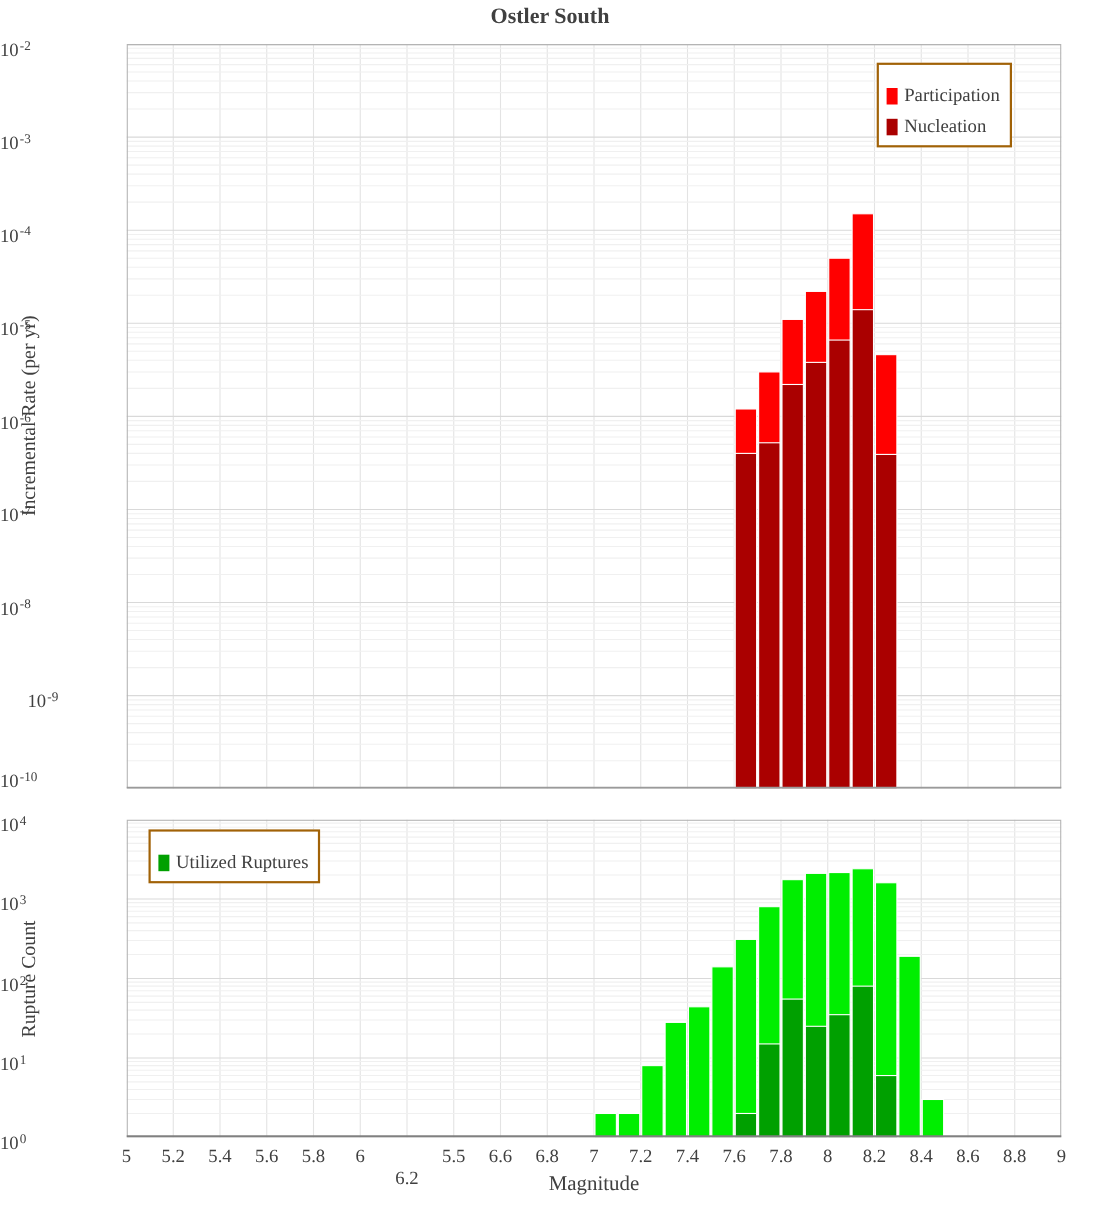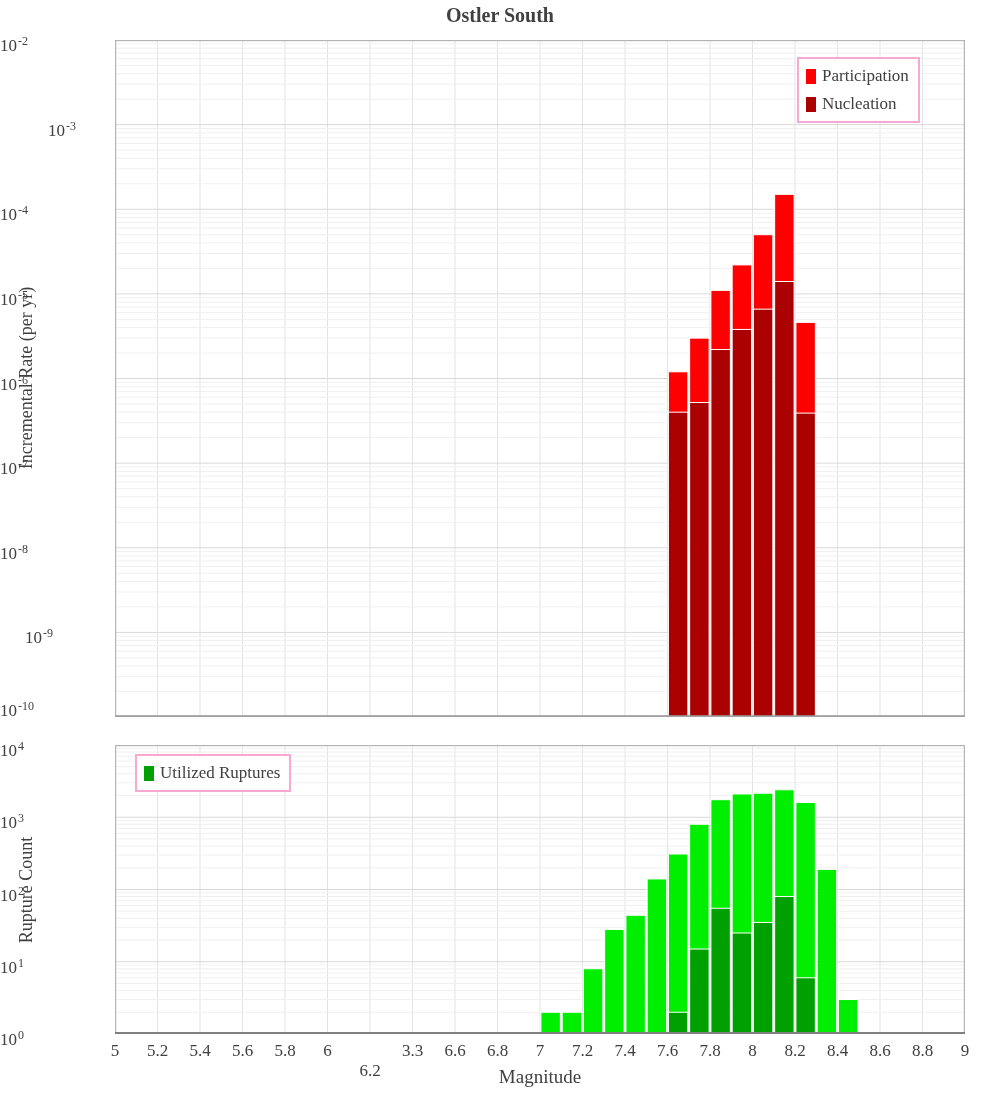--- a/index.html
+++ b/index.html
@@ -11,21 +11,21 @@
   #chart-top{left:115px;top:40px;}
   #chart-bot{left:115px;top:745px;}
   .ylab{position:absolute;width:400px;height:26px;line-height:26px;text-align:center;
         font-size:18px;transform:rotate(-90deg);}
   #ylab-top{left:-174px;top:365px;}
   #ylab-bot{left:-174px;top:877px;}
   .xlab{position:absolute;left:115px;top:1066px;width:850px;text-align:center;font-size:19px;}
   .ytick{position:absolute;width:104px;font-size:17px;line-height:26px;}
   .ytick sup{font-size:12px;position:relative;top:1px;margin-left:1px;}
   .xtick{position:absolute;width:60px;text-align:center;font-size:17px;top:1041px;}
-  .legend{position:absolute;background:#fff;border:2px solid #f9a8d4;padding:3px 9px 3px 7px;
+  .legend{position:absolute;background:#fff;border:2px solid #a16207;padding:14px 9px 3px 7px;
           z-index:5;}
   .li{display:flex;align-items:center;height:28px;white-space:nowrap;}
   .lm{display:inline-block;width:10px;height:15px;margin-right:6px;flex:0 0 auto;}
   .lt{font-size:17px;}
 </style>
 </head>
 <body>
 
 <div class="fig">
   <div class="title">Ostler South</div>
@@ -217,21 +217,21 @@
       <rect x="617.15" y="188.00" width="19.45" height="101.00" fill="#00A000" stroke="#ffffff" stroke-width="1"></rect>
       <rect x="638.40" y="177.44" width="19.45" height="111.56" fill="#00A000" stroke="#ffffff" stroke-width="1"></rect>
       <rect x="659.65" y="151.50" width="19.45" height="137.50" fill="#00A000" stroke="#ffffff" stroke-width="1"></rect>
       <rect x="680.90" y="232.78" width="19.45" height="56.22" fill="#00A000" stroke="#ffffff" stroke-width="1"></rect>
       <rect x="0.6" y="0.6" width="848.8" height="287.8" fill="none" stroke="#b4b4b4" stroke-width="1.2"></rect>
       <line x1="0" y1="288" x2="850" y2="288" stroke="#808080" stroke-width="2"></line>
     </svg>
 
   <div id="yticks">
       <div class="ytick" style="top: 27px; left: 0px;">10<sup>-2</sup></div>
-      <div class="ytick" style="top: 111.625px; left: 0px; padding-left: 48px;">10<sup>-3</sup></div>
+      <div class="ytick" style="top: 111.625px; left: 0px;">10<sup>-3</sup></div>
       <div class="ytick" style="top: 196.25px; left: 0px;">10<sup>-4</sup></div>
       <div class="ytick" style="top: 280.875px; left: 0px;">10<sup>-5</sup></div>
       <div class="ytick" style="top: 365.5px; left: 0px;">10<sup>-6</sup></div>
       <div class="ytick" style="top: 450.125px; left: 0px;">10<sup>-7</sup></div>
       <div class="ytick" style="top: 534.75px; left: 0px;">10<sup>-8</sup></div>
       <div class="ytick" style="top: 619.375px; left: 4px; margin-left: 21px;">10<sup>-9</sup></div>
       <div class="ytick" style="top: 692px; left: 0px;">10<sup>-10</sup></div>
       <div class="ytick" style="top: 732px; left: 0px;">10<sup>4</sup></div>
       <div class="ytick" style="top: 804.25px; left: 0px;">10<sup>3</sup></div>
       <div class="ytick" style="top: 876.5px; left: 0px;">10<sup>2</sup></div>
@@ -239,21 +239,21 @@
       <div class="ytick" style="top: 1021px; left: 0px;">10<sup>0</sup></div>
     </div>
   <div id="xticks">
       <div class="xtick" style="left: 85px;">5</div>
       <div class="xtick" style="left: 127.5px;">5.2</div>
       <div class="xtick" style="left: 170px;">5.4</div>
       <div class="xtick" style="left: 212.5px;">5.6</div>
       <div class="xtick" style="left: 255px;">5.8</div>
       <div class="xtick" style="left: 297.5px;">6</div>
       <div class="xtick" style="left: 340px; margin-top: 20px;">6.2</div>
-      <div class="xtick" style="left: 382.5px;">3.3</div>
+      <div class="xtick" style="left: 382.5px;">5.5</div>
       <div class="xtick" style="left: 425px;">6.6</div>
       <div class="xtick" style="left: 467.5px;">6.8</div>
       <div class="xtick" style="left: 510px;">7</div>
       <div class="xtick" style="left: 552.5px;">7.2</div>
       <div class="xtick" style="left: 595px;">7.4</div>
       <div class="xtick" style="left: 637.5px;">7.6</div>
       <div class="xtick" style="left: 680px;">7.8</div>
       <div class="xtick" style="left: 722.5px;">8</div>
       <div class="xtick" style="left: 765px;">8.2</div>
       <div class="xtick" style="left: 807.5px;">8.4</div>

